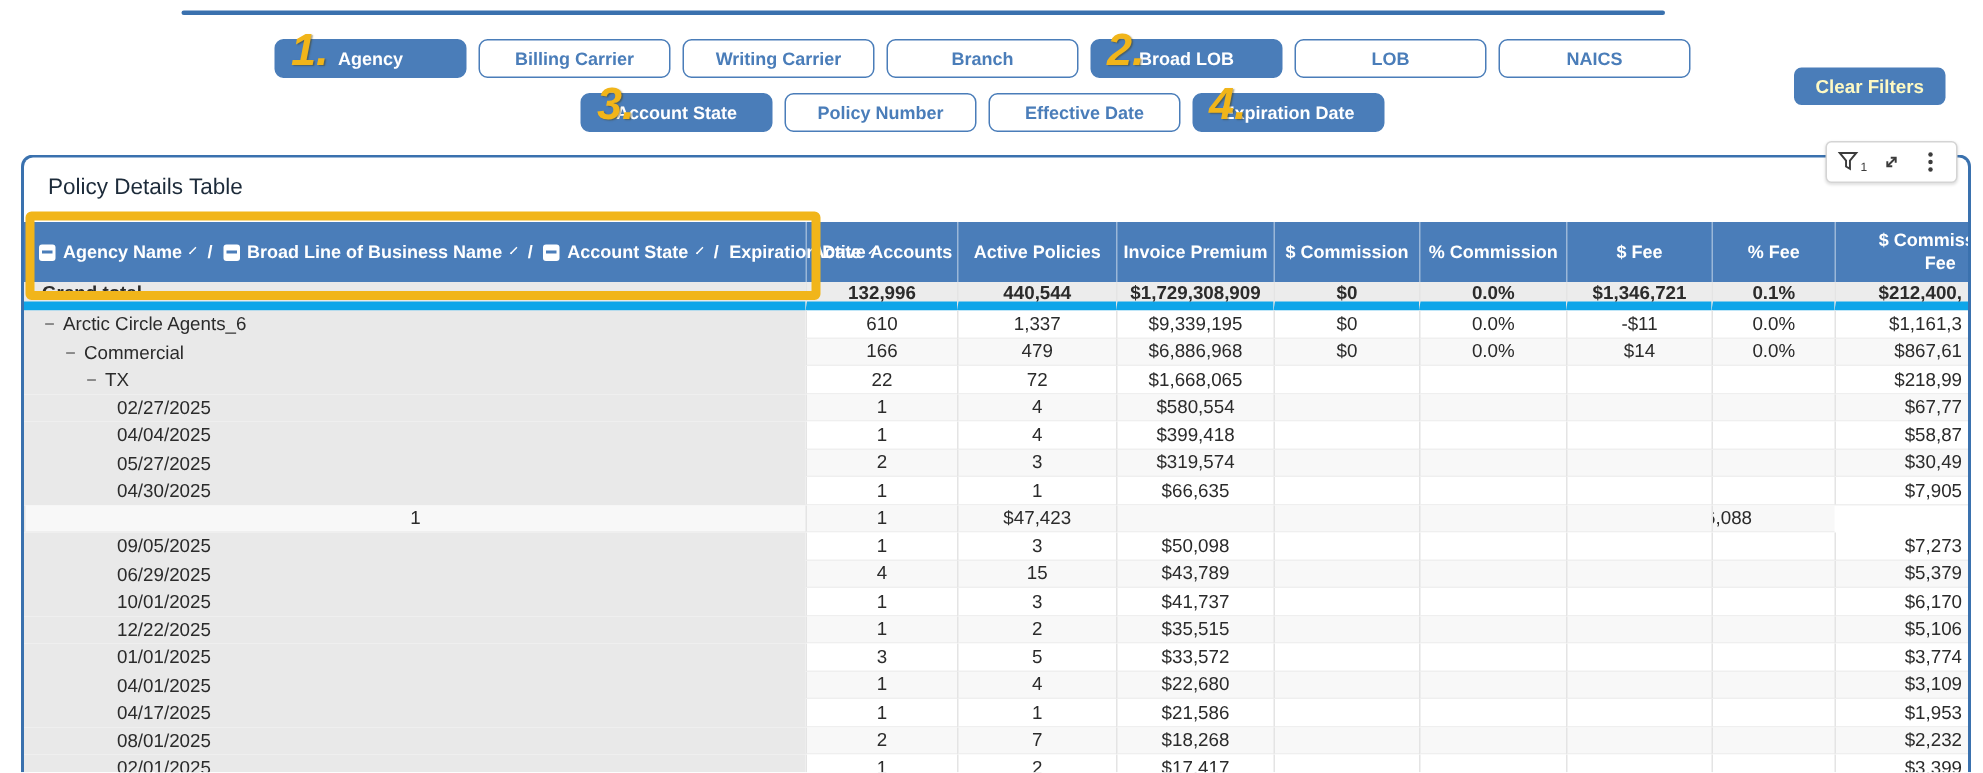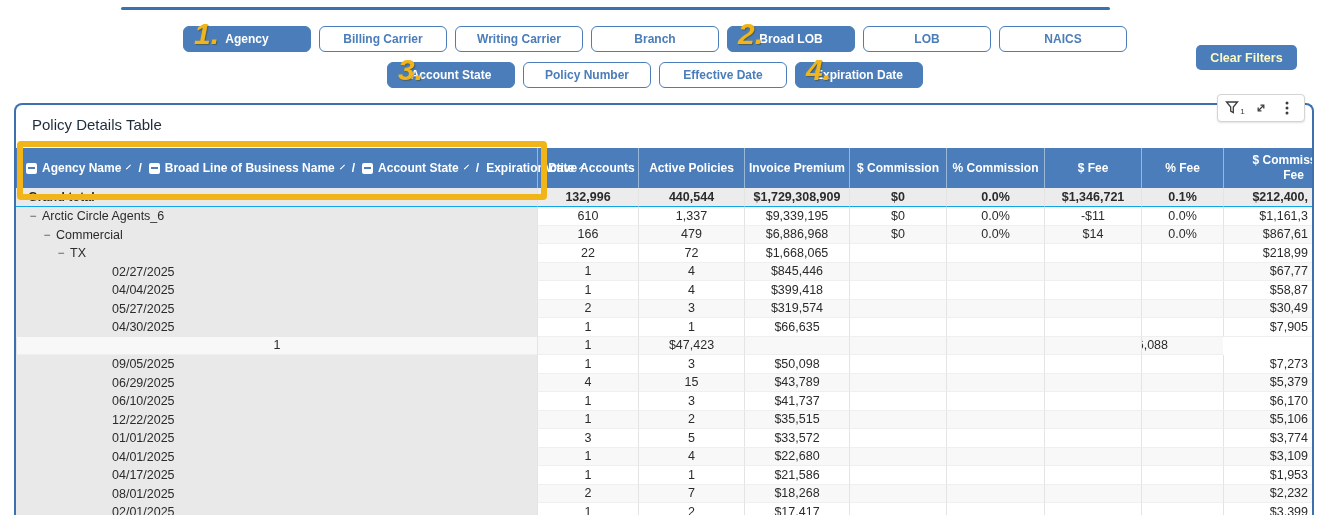--- a/index.html
+++ b/index.html
@@ -53,24 +53,24 @@
         transform:rotate(45deg);margin:0 2px 3px 7px;cursor:pointer;}
   .hsep{margin:0 7px;font-weight:700;}
 
   .drow{height:18.5px;font-size:12.5px;color:#2b2b2b;}
   .drow.grand{height:19px;font-weight:700;}
   .cell{display:flex;align-items:center;justify-content:center;border-left:1px solid #e4e4e4;
         border-bottom:1px solid #efefef;background:#fff;overflow:hidden;white-space:nowrap;}
   .cell.lab{justify-content:flex-start;background:#e9e9e9;border-left:none;border-bottom:none;}
   .cell.lastcol{justify-content:flex-end;padding-right:55px;}
   .drow.alt .cell:not(.lab){background:#f8f8f8;}
-  .drow.grand .cell{background:#ececec;border-bottom:1px solid #0ea5e9;}
+  .drow.grand .cell{background:#ececec;border-bottom:6px solid #0ea5e9;}
   .drow.grand .cell.lab{background:#e9e9e9;}
   .rowminus{color:#5a5a5a;width:10px;margin-right:4px;text-align:center;cursor:pointer;flex:0 0 auto;font-size:12px;}
-  .pl0{padding-left:12px;} .pl1{padding-left:12px;} .pl2{padding-left:26px;} .pl3{padding-left:40px;} .pl4{padding-left:96px;}
+  .pl0{padding-left:12px;} .pl1{padding-left:12px;} .pl2{padding-left:26px;} .pl3{padding-left:40px;} .pl4{padding-left:62px;}
 
   
   .hl-box{position:absolute;left:17px;top:141px;width:530px;height:59px;border:6px solid var(--yellow);
           border-radius:4px;z-index:6;pointer-events:none;}
 </style>
 </head>
 <body>
 
 <div id="stage">
 
@@ -249,21 +249,21 @@
             <div class="cell"></div>
             <div class="cell"></div>
             <div class="cell lastcol">$218,99</div>
           </div>
           <div class="trow drow alt">
             <div class="cell lab pl4">
               <span>02/27/2025</span>
             </div>
             <div class="cell">1</div>
             <div class="cell">4</div>
-            <div class="cell">$845,446</div>
+            <div class="cell">$580,554</div>
             <div class="cell"></div>
             <div class="cell"></div>
             <div class="cell"></div>
             <div class="cell"></div>
             <div class="cell lastcol">$67,77</div>
           </div>
           <div class="trow drow">
             <div class="cell lab pl4">
               <span>04/04/2025</span>
             </div>
@@ -333,21 +333,21 @@
             <div class="cell">15</div>
             <div class="cell">$43,789</div>
             <div class="cell"></div>
             <div class="cell"></div>
             <div class="cell"></div>
             <div class="cell"></div>
             <div class="cell lastcol">$5,379</div>
           </div>
           <div class="trow drow">
             <div class="cell lab pl4">
-              <span>06/10/2025</span>
+              <span>10/01/2025</span>
             </div>
             <div class="cell">1</div>
             <div class="cell">3</div>
             <div class="cell">$41,737</div>
             <div class="cell"></div>
             <div class="cell"></div>
             <div class="cell"></div>
             <div class="cell"></div>
             <div class="cell lastcol">$6,170</div>
           </div>

